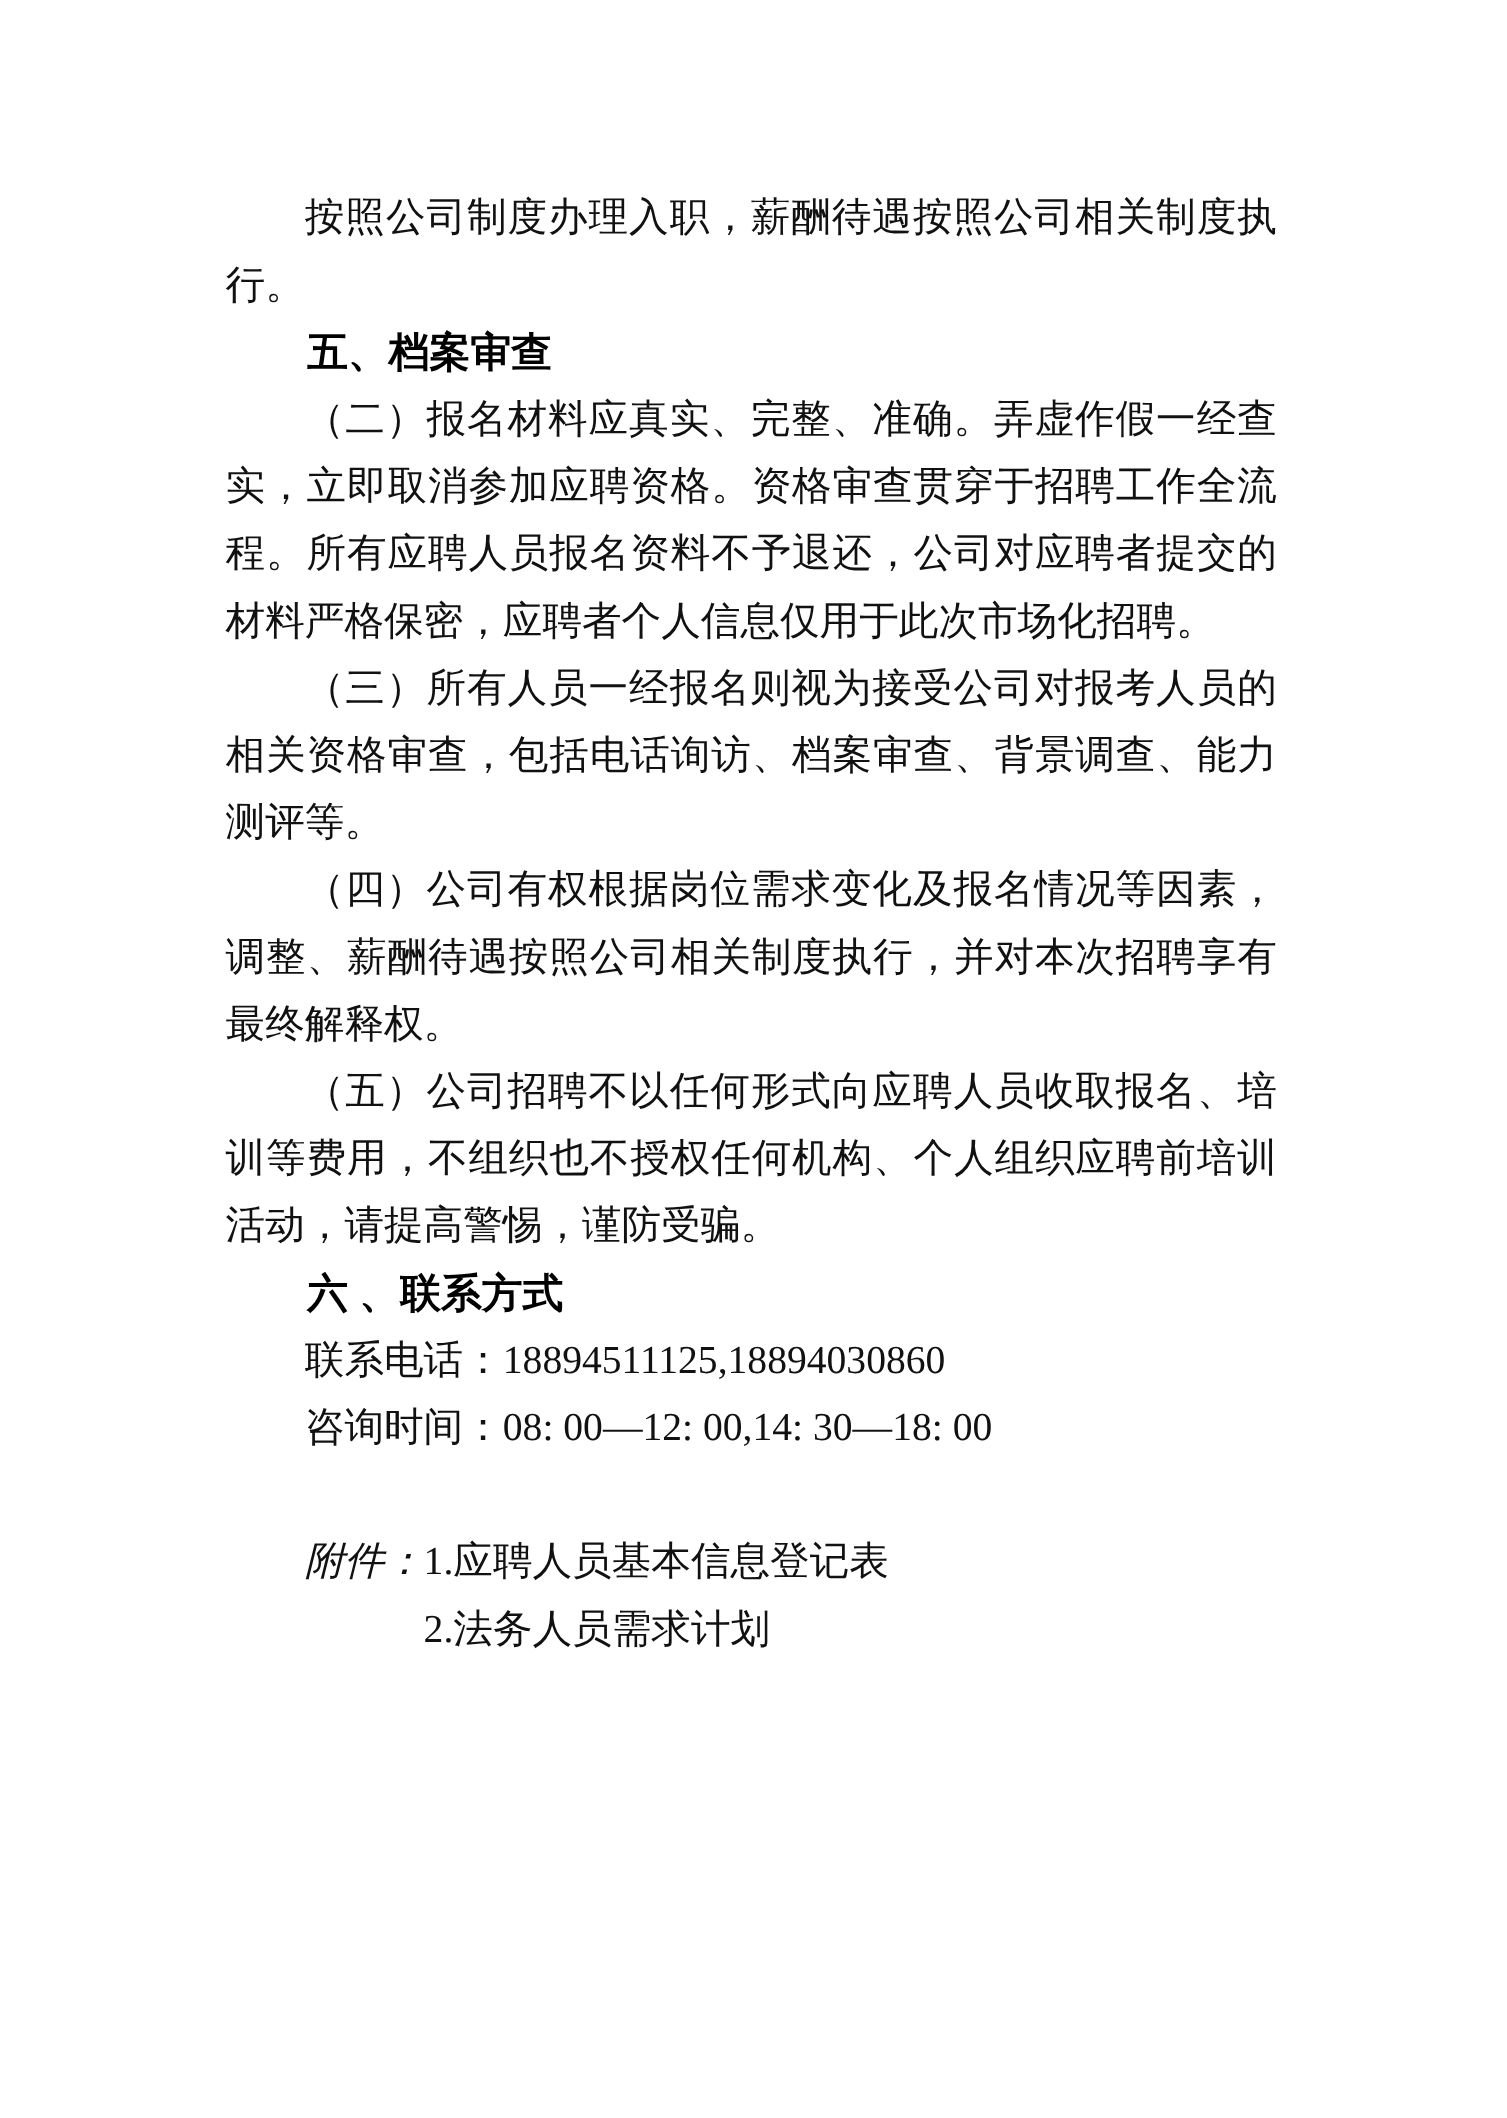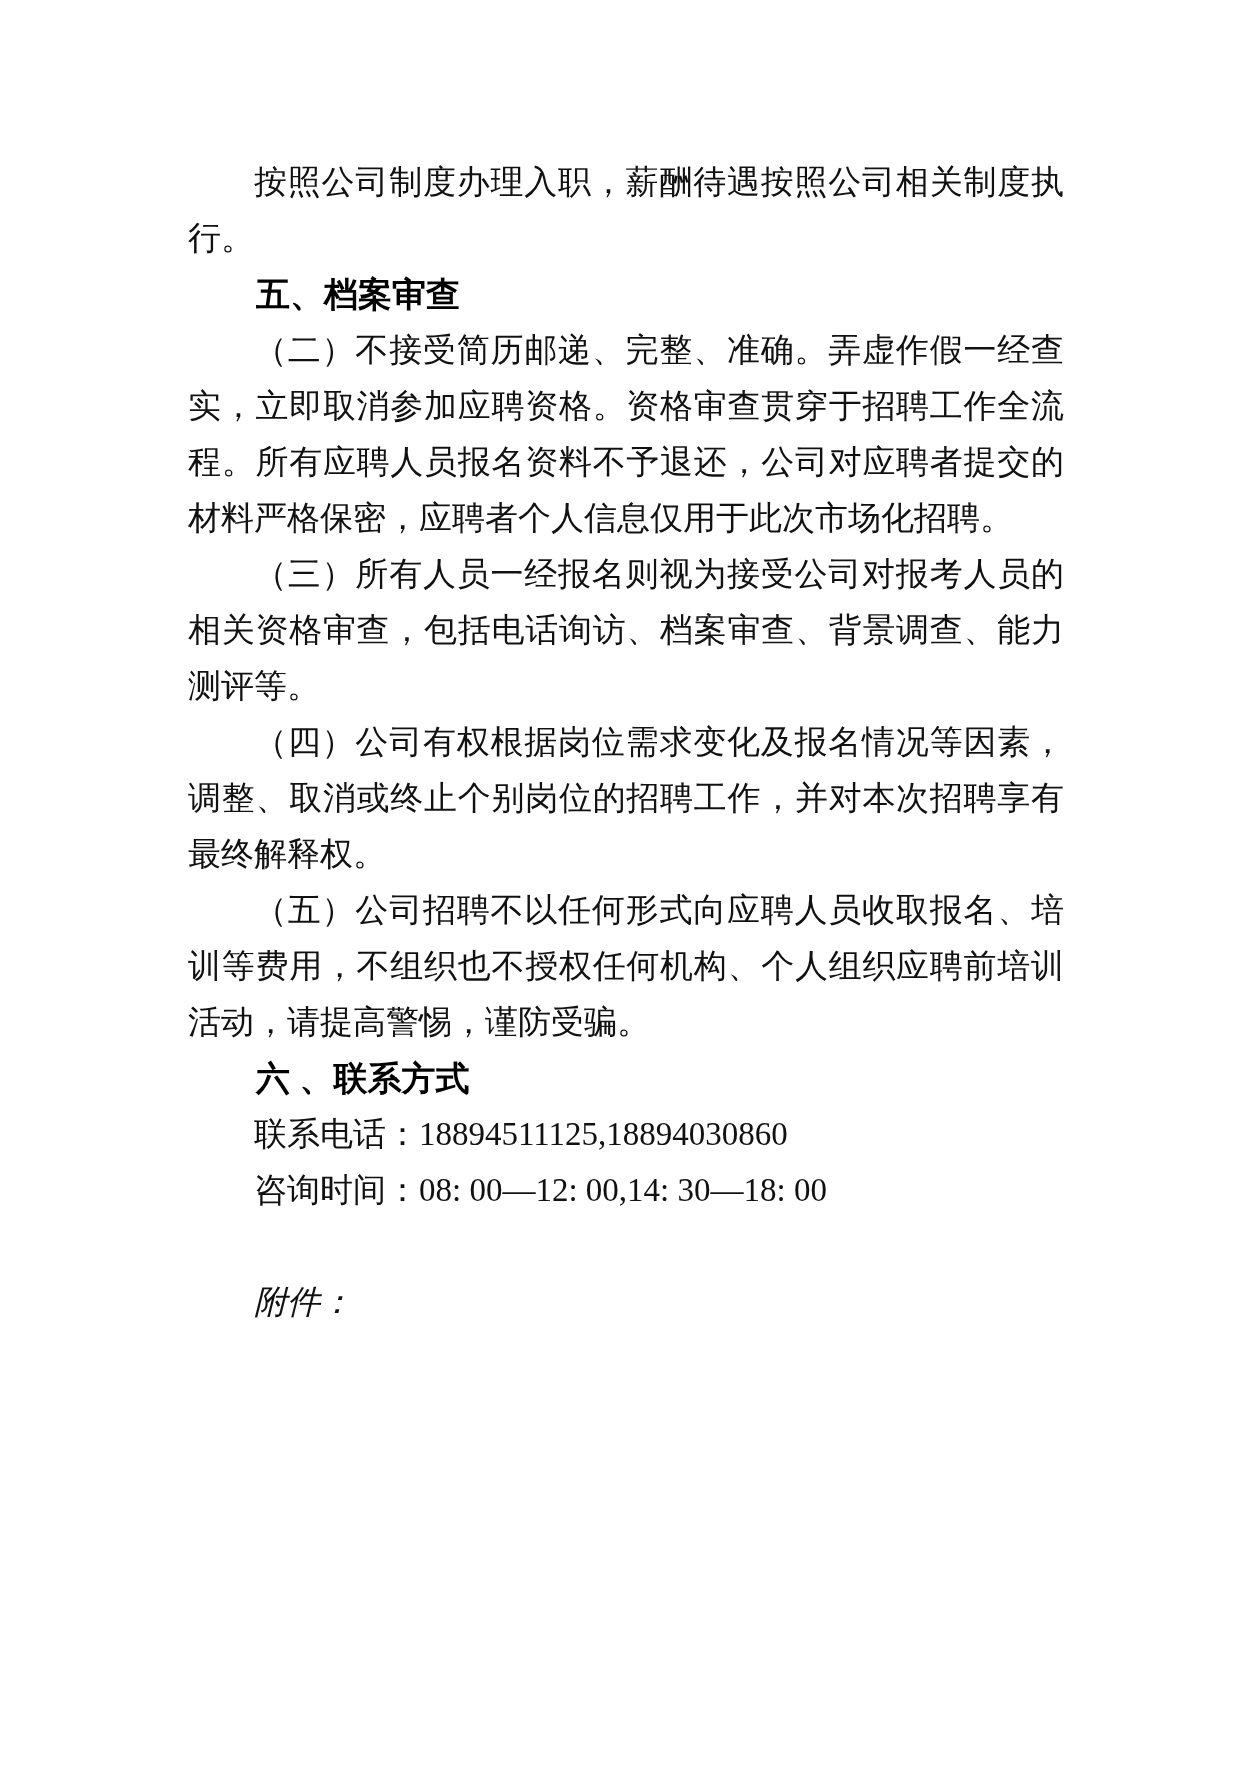--- a/index.html
+++ b/index.html
@@ -58,34 +58,38 @@
 <body>
 
 <div class="page">
   <div class="content">
 
     <p class="para">按照公司制度办理入职，薪酬待遇按照公司相关制度执行。</p>
 
     <div class="heading">五、档案审查</div>
 
 
-    <p class="para">（二）不接受简历邮递、完整、准确。弄虚作假一经查实，立即取消参加应聘资格。资格审查贯穿于招聘工作全流程。所有应聘人员报名资料不予退还，公司对应聘者提交的材料严格保密，应聘者个人信息仅用于此次市场化招聘。</p>
+    <p class="para">（二）报名材料应真实、完整、准确。弄虚作假一经查实，立即取消参加应聘资格。资格审查贯穿于招聘工作全流程。所有应聘人员报名资料不予退还，公司对应聘者提交的材料严格保密，应聘者个人信息仅用于此次市场化招聘。</p>
 
     <p class="para">（三）所有人员一经报名则视为接受公司对报考人员的相关资格审查，包括电话询访、档案审查、背景调查、能力测评等。</p>
 
-    <p class="para">（四）公司有权根据岗位需求变化及报名情况等因素，调整、取消或终止个别岗位的招聘工作，并对本次招聘享有最终解释权。</p>
+    <p class="para">（四）公司有权根据岗位需求变化及报名情况等因素，调整、薪酬待遇按照公司相关制度执行，并对本次招聘享有最终解释权。</p>
 
     <p class="para">（五）公司招聘不以任何形式向应聘人员收取报名、培训等费用，不组织也不授权任何机构、个人组织应聘前培训活动，请提高警惕，谨防受骗。</p>
 
     <div class="heading">六 、联系方式</div>
 
     <p class="contact-line">联系电话：18894511125,18894030860</p>
 
     <p class="contact-line">咨询时间：08: 00—12: 00,14: 30—18: 00</p>
 
     <div class="spacer-line"></div>
 
     <div class="attachments">
       <span class="attach-label">附件：</span>
+      <div class="attach-items">
+        <div class="attach-item">1.应聘人员基本信息登记表</div>
+        <div class="attach-item">2.法务人员需求计划</div>
+      </div>
     </div>
 
   </div>
 </div>
 
 </body></html>

